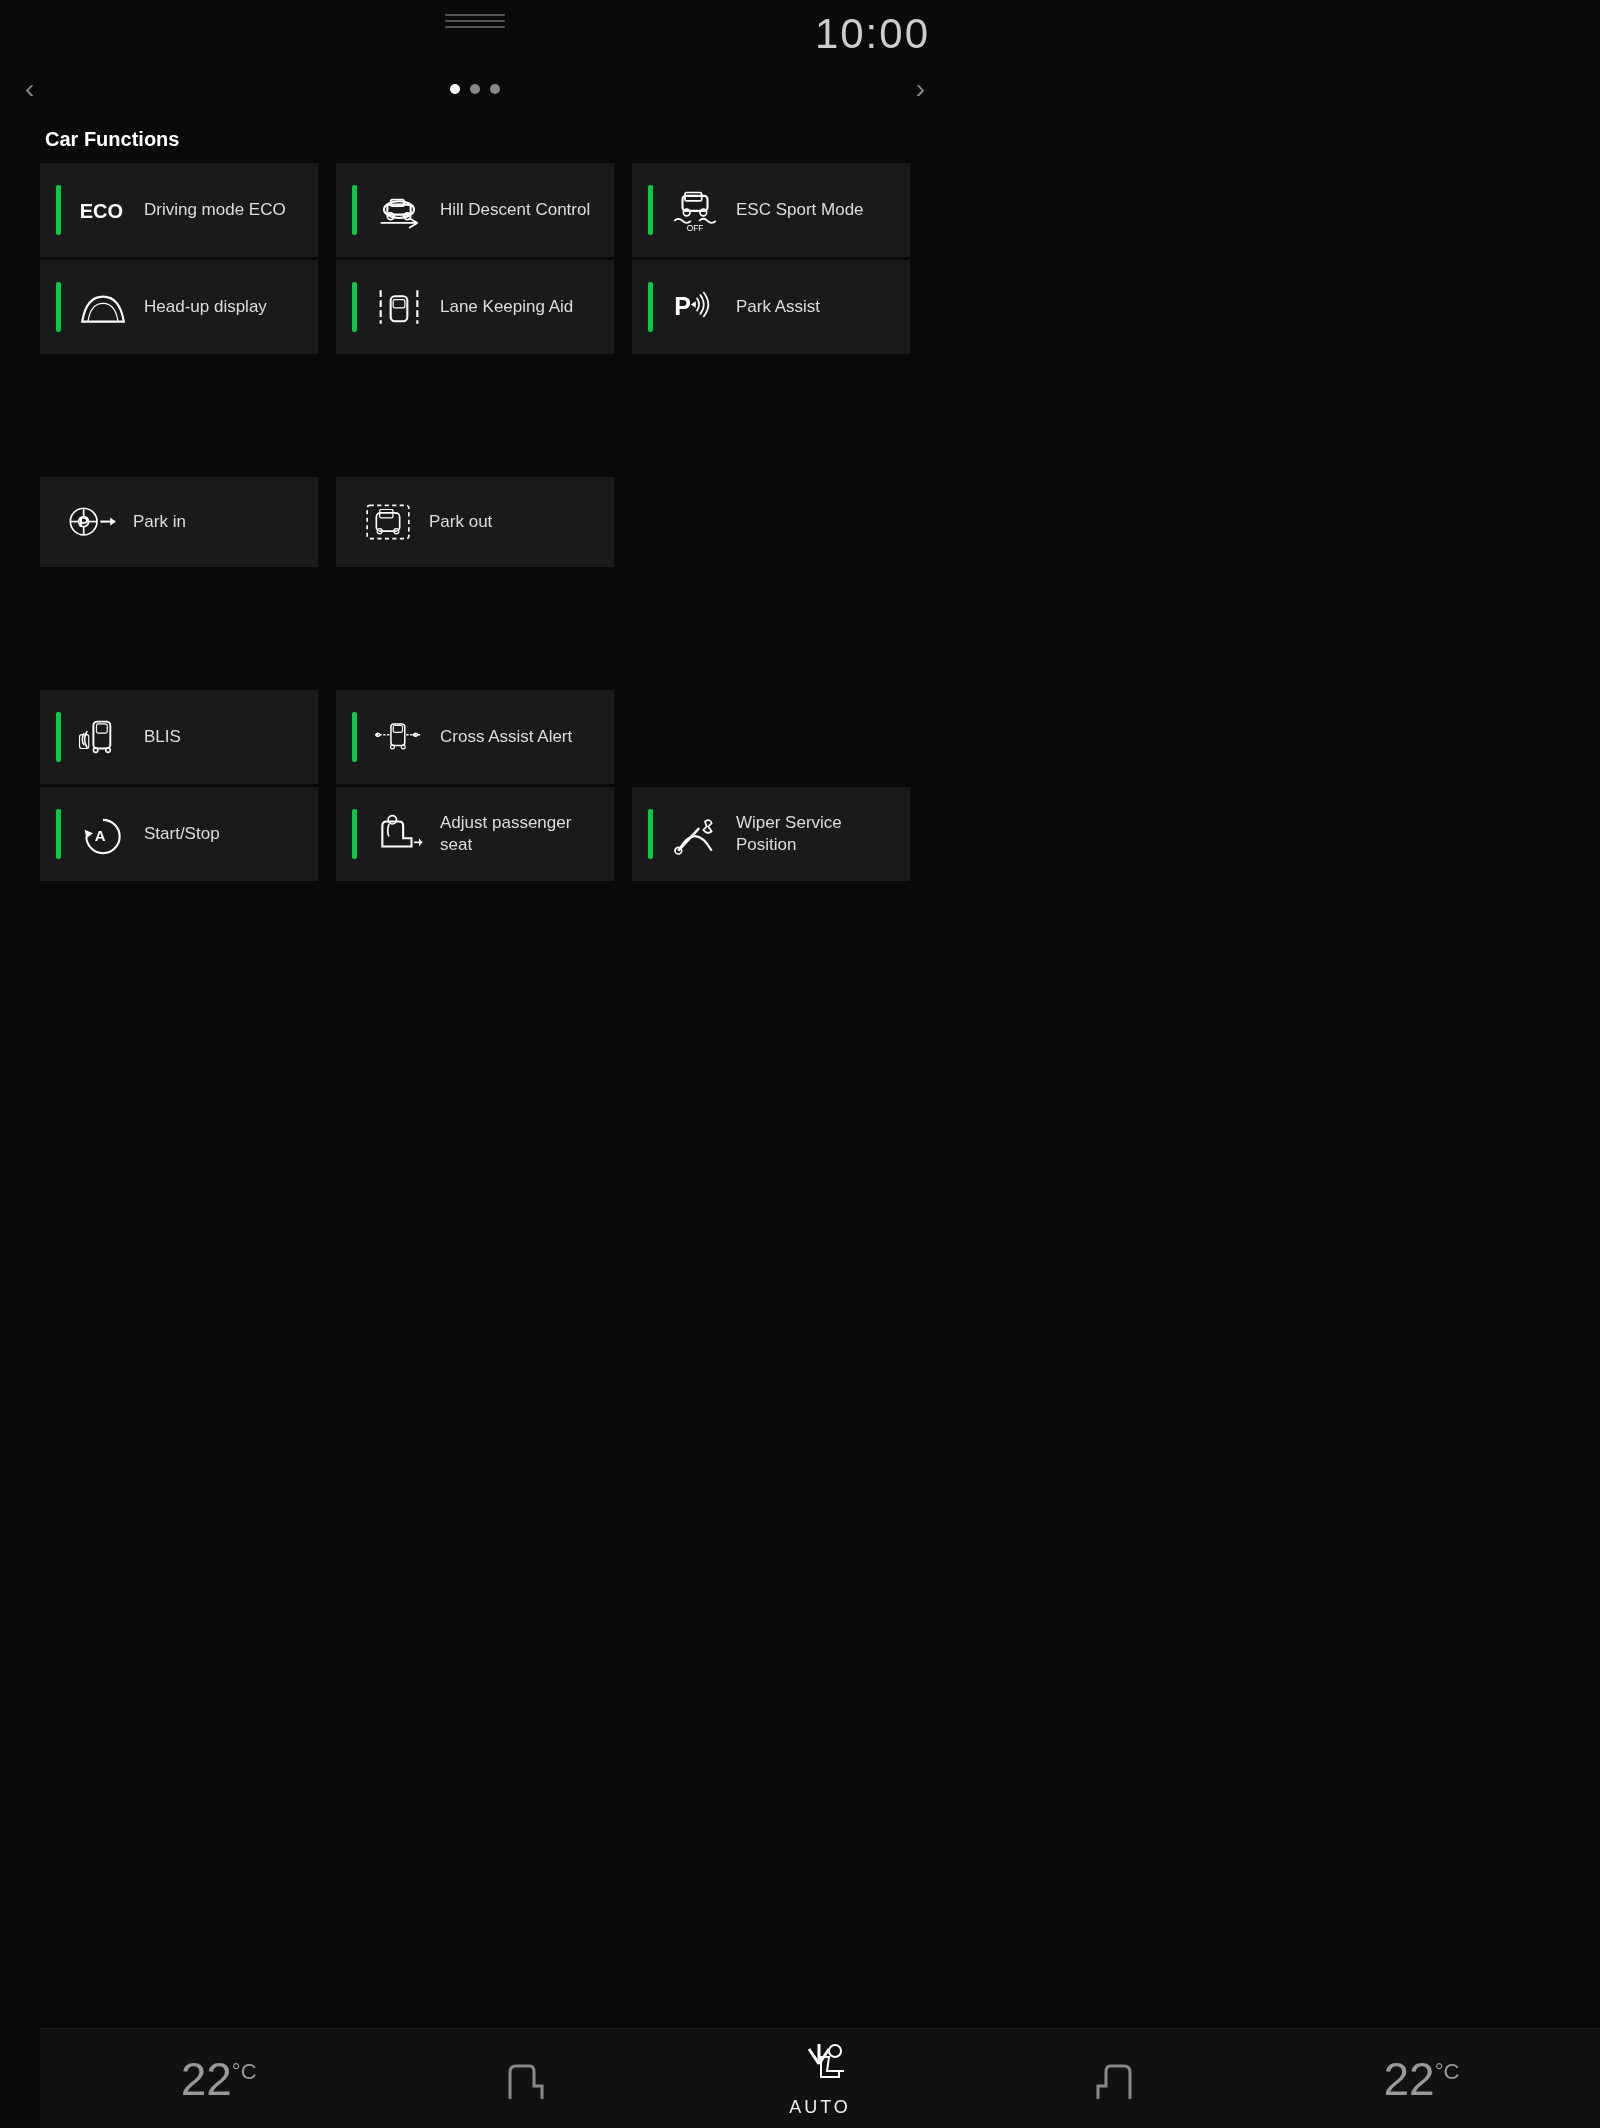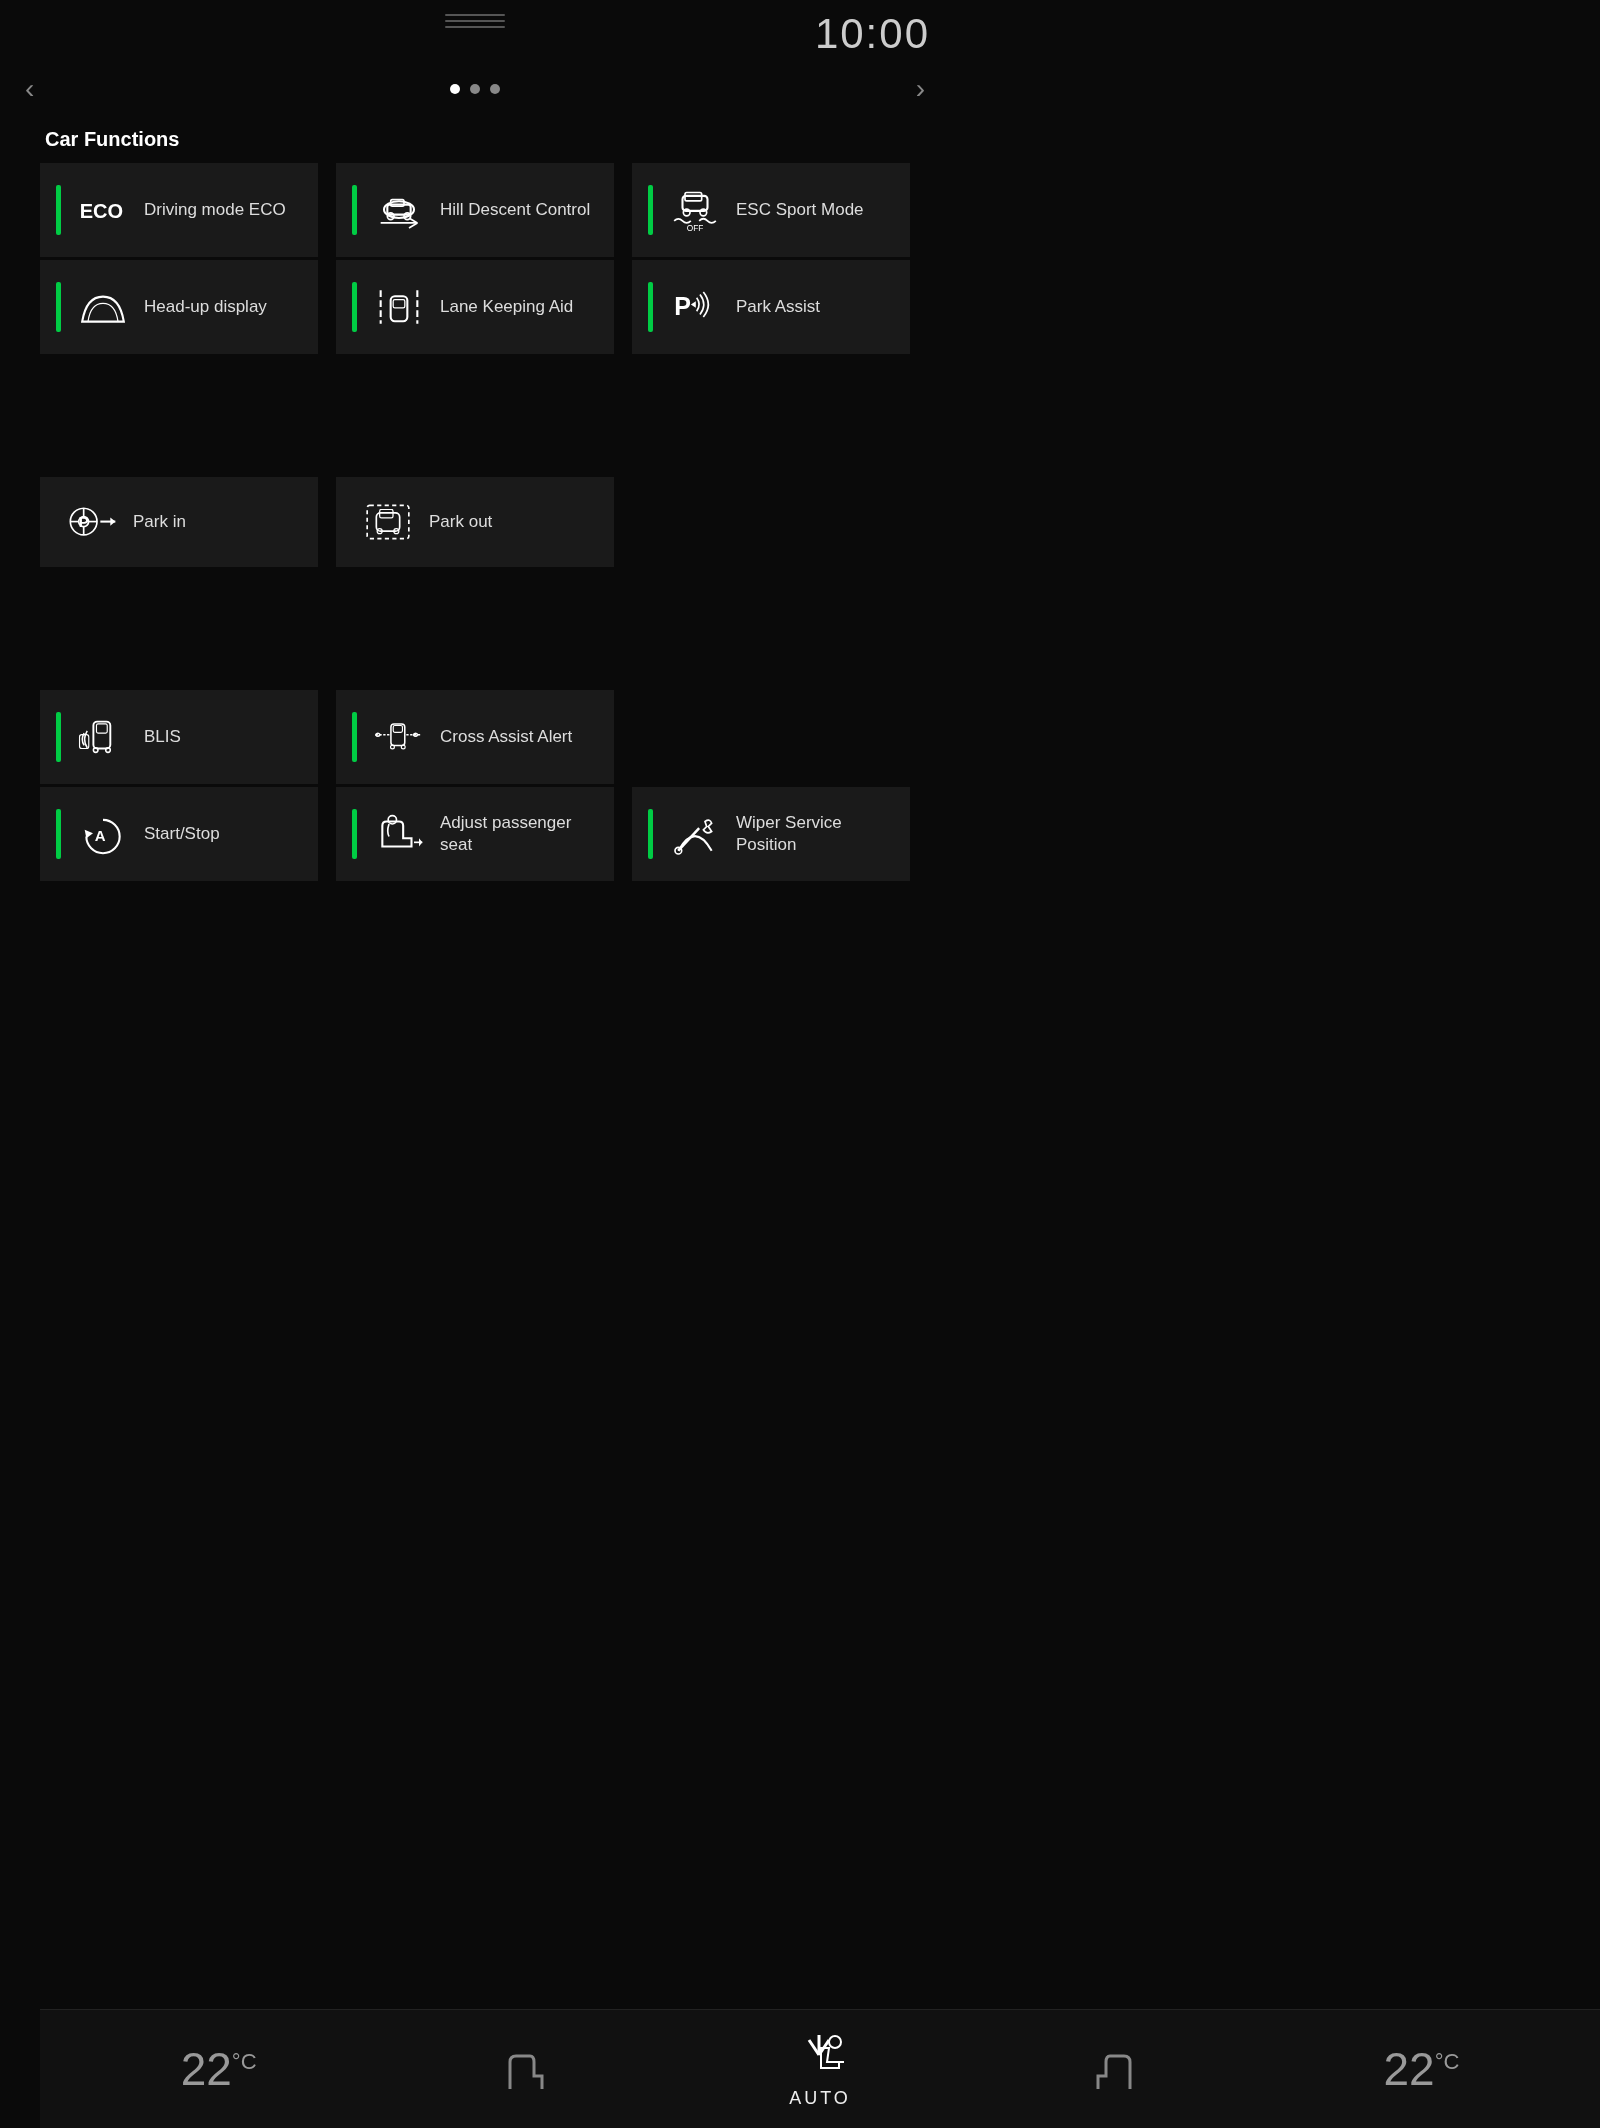--- a/index.html
+++ b/index.html
@@ -139,21 +139,21 @@
       position: fixed;
       bottom: 0;
       left: 0;
       right: 0;
       background: #111;
       border-top: 1px solid #222;
       display: flex;
       align-items: center;
       justify-content: space-around;
       padding: 15px 20px;
-      height: 119px;
+      height: 100px;
       margin-left: 40px;
     }
     .temp-display {
       font-size: 46px;
       color: #999;
       font-weight: 300;
     }
     .temp-unit {
       font-size: 22px;
       vertical-align: super;

